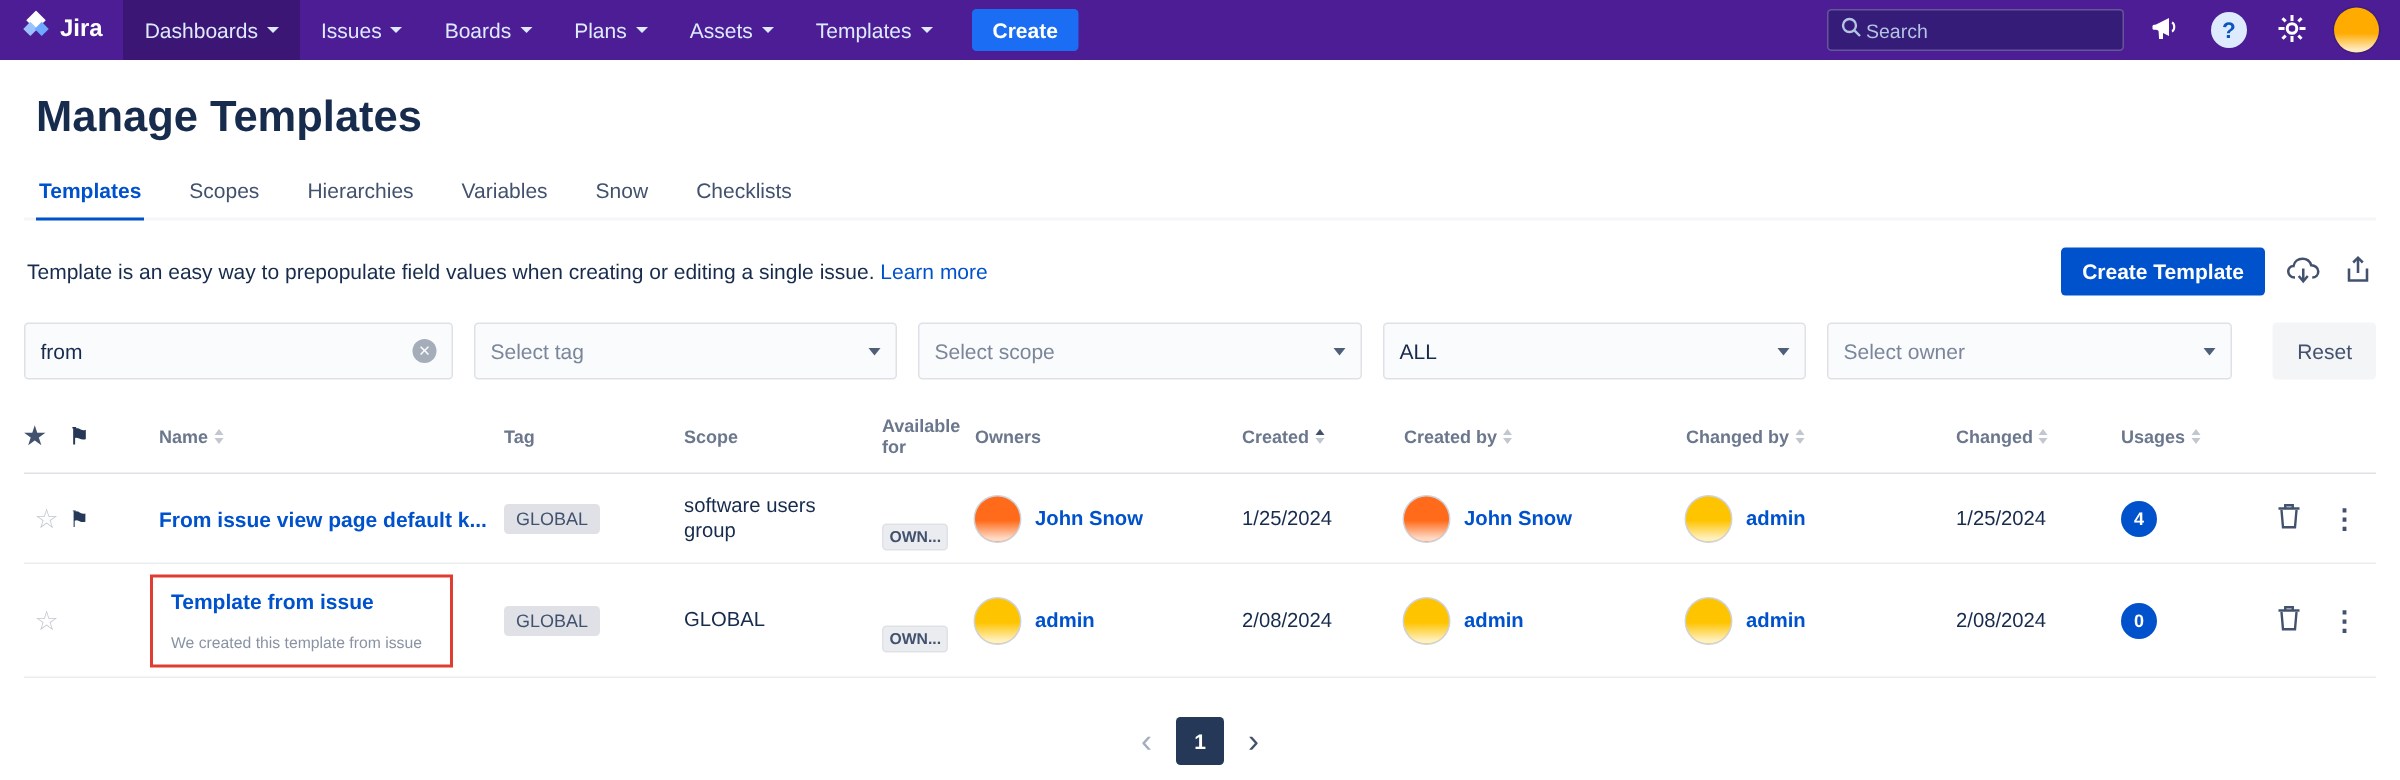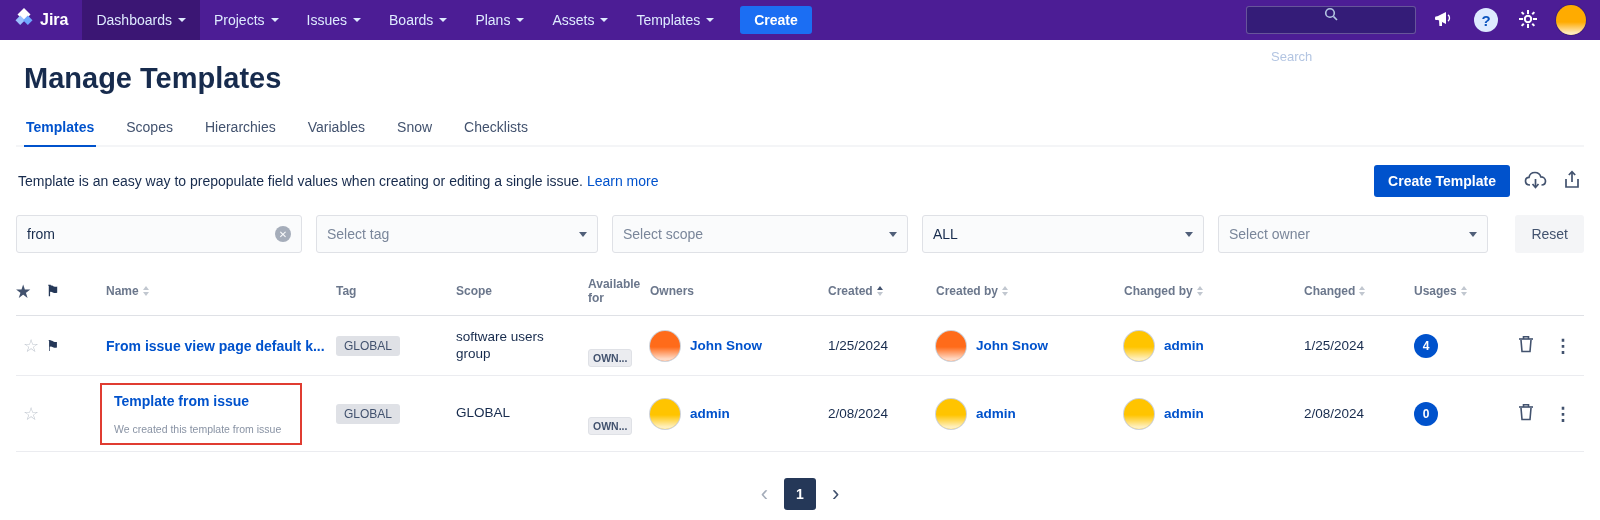--- a/index.html
+++ b/index.html
@@ -9,21 +9,21 @@
   
   .navbar { height: 40px; background: #0B55BE; display: flex; align-items: center; padding: 0 14px 0 10px; color: #DEEBFF; }
   .brand { display: flex; align-items: center; gap: 6px; padding: 0 14px 0 4px; height: 40px; }
   .brand-name { color: #fff; font-size: 16px; font-weight: bold; }
   .nav-items { display: flex; align-items: stretch; height: 40px; }
   .nav-item { display: flex; align-items: center; gap: 6px; padding: 0 14px; font-size: 14px; color: #DEEBFF; cursor: pointer; }
   .nav-item.active { background: rgba(0,0,0,0.22); }
   .caret { width: 0; height: 0; border-left: 4px solid transparent; border-right: 4px solid transparent; border-top: 4px solid #DEEBFF; }
   .create-btn { margin-left: 12px; background: #1B6EF3; color: #fff; font-size: 14px; font-weight: bold; border: none; border-radius: 3px; padding: 6px 14px; cursor: pointer; }
   .nav-right { margin-left: auto; display: flex; align-items: center; gap: 14px; }
-  .nav-search { display: flex; align-items: center; gap: 24px; background: rgba(9,30,66,0.35); border: 1px solid rgba(255,255,255,0.25); border-radius: 3px; height: 28px; width: 170px; padding: 0 8px; flex-direction: column; }
+  .nav-search { display: flex; align-items: center; gap: 3px; background: rgba(9,30,66,0.35); border: 1px solid rgba(255,255,255,0.25); border-radius: 3px; height: 28px; width: 198px; padding: 0 8px; }
   .nav-search input { background: transparent; border: none; outline: none; color: #fff; font-size: 13px; width: 120px; font-family: "Liberation Sans", sans-serif; }
   .nav-search input::placeholder { color: #B3C5E2; }
   .icon-btn { background: none; border: none; cursor: pointer; display: flex; align-items: center; justify-content: center; width: 28px; height: 28px; }
   .help-circle { width: 24px; height: 24px; border-radius: 50%; background: #DEEBFF; color: #0B55BE; font-weight: bold; font-size: 15px; display: flex; align-items: center; justify-content: center; }
   .nav-avatar { width: 26px; height: 26px; border-radius: 50%; box-shadow: 0 0 0 2px rgba(255,255,255,0.55); cursor: pointer; }
 
   
   .main { padding: 0 16px; }
   .page-title { font-size: 29px; font-weight: bold; color: #172B4D; margin: 22px 0 18px 8px; }
 
@@ -95,24 +95,20 @@
         <path d="M10 0 L16.5 6.5 L10 13 L3.5 6.5 Z" fill="#fff"></path>
         <path d="M6.2 7.5 L11 12.3 L6.2 17 L1.5 12.3 Z" fill="#9BC2FF"></path>
         <path d="M13.8 7.5 L18.5 12.3 L13.8 17 L9.1 12.3 Z" fill="#6FA8FF"></path>
       </svg>
     </span>
     <span class="brand-name">Jira</span>
   </div>
   <nav class="nav-items">
     <div class="nav-item active">
         <span>Dashboards</span>
-        <span class="caret"></span>
-      </div>
-    <div class="nav-item">
-        <span>Projects</span>
         <span class="caret"></span>
       </div>
     <div class="nav-item">
         <span>Issues</span>
         <span class="caret"></span>
       </div>
     <div class="nav-item">
         <span>Boards</span>
         <span class="caret"></span>
       </div>

